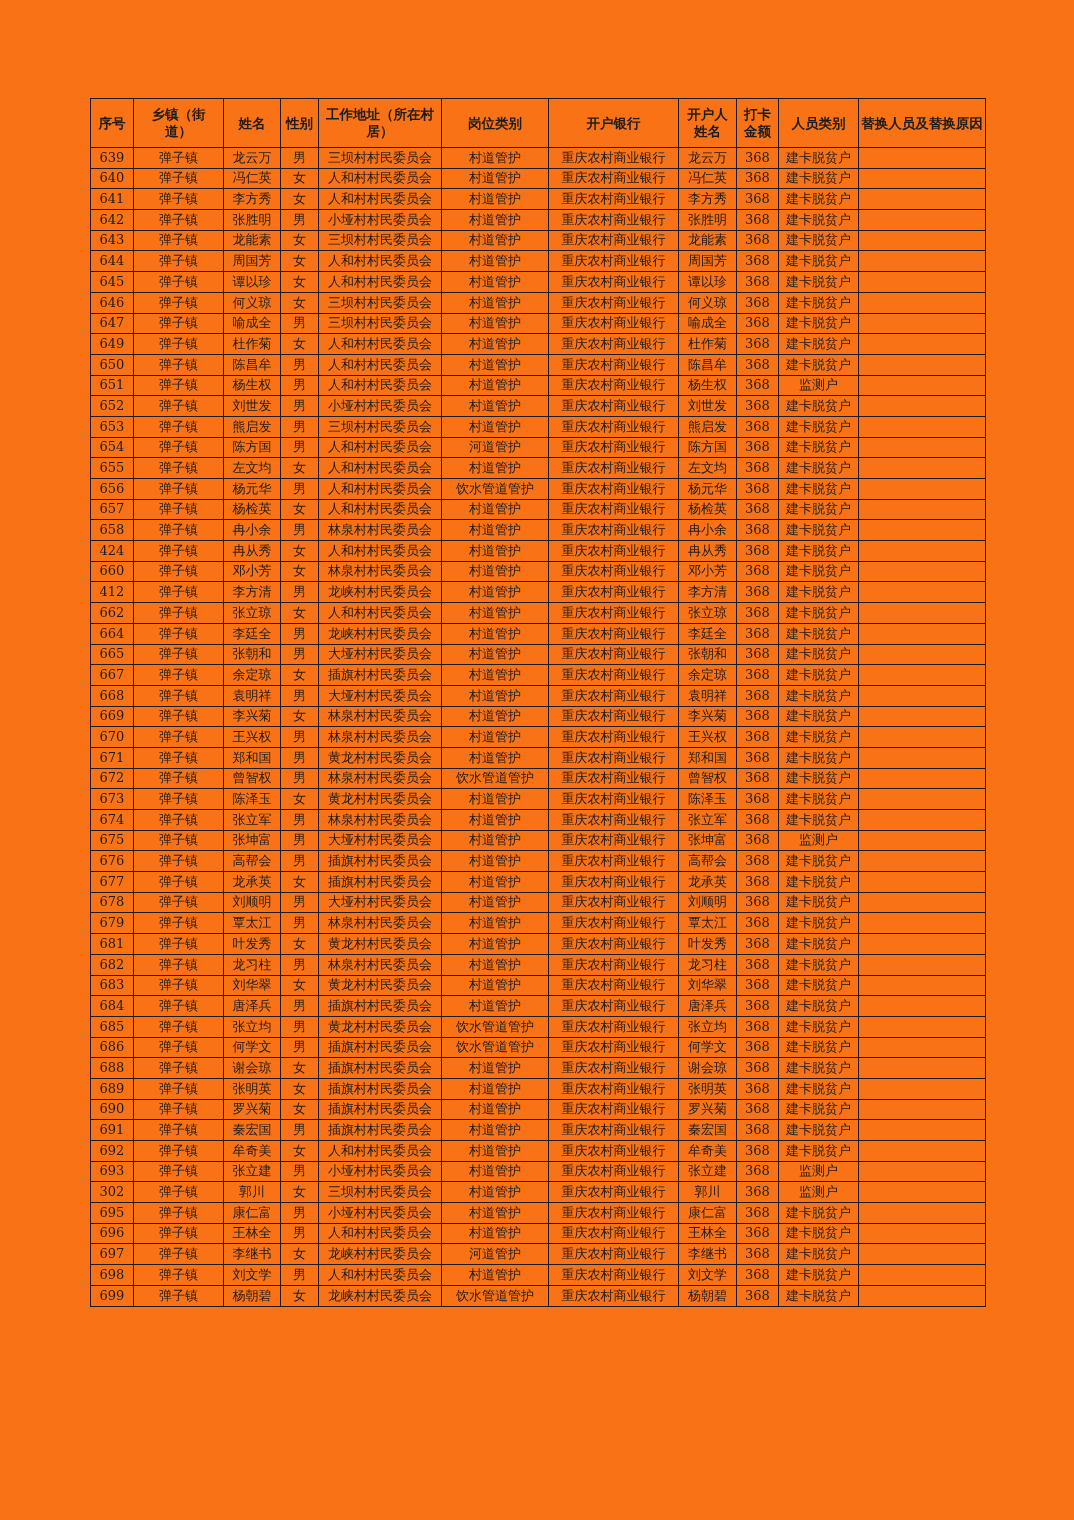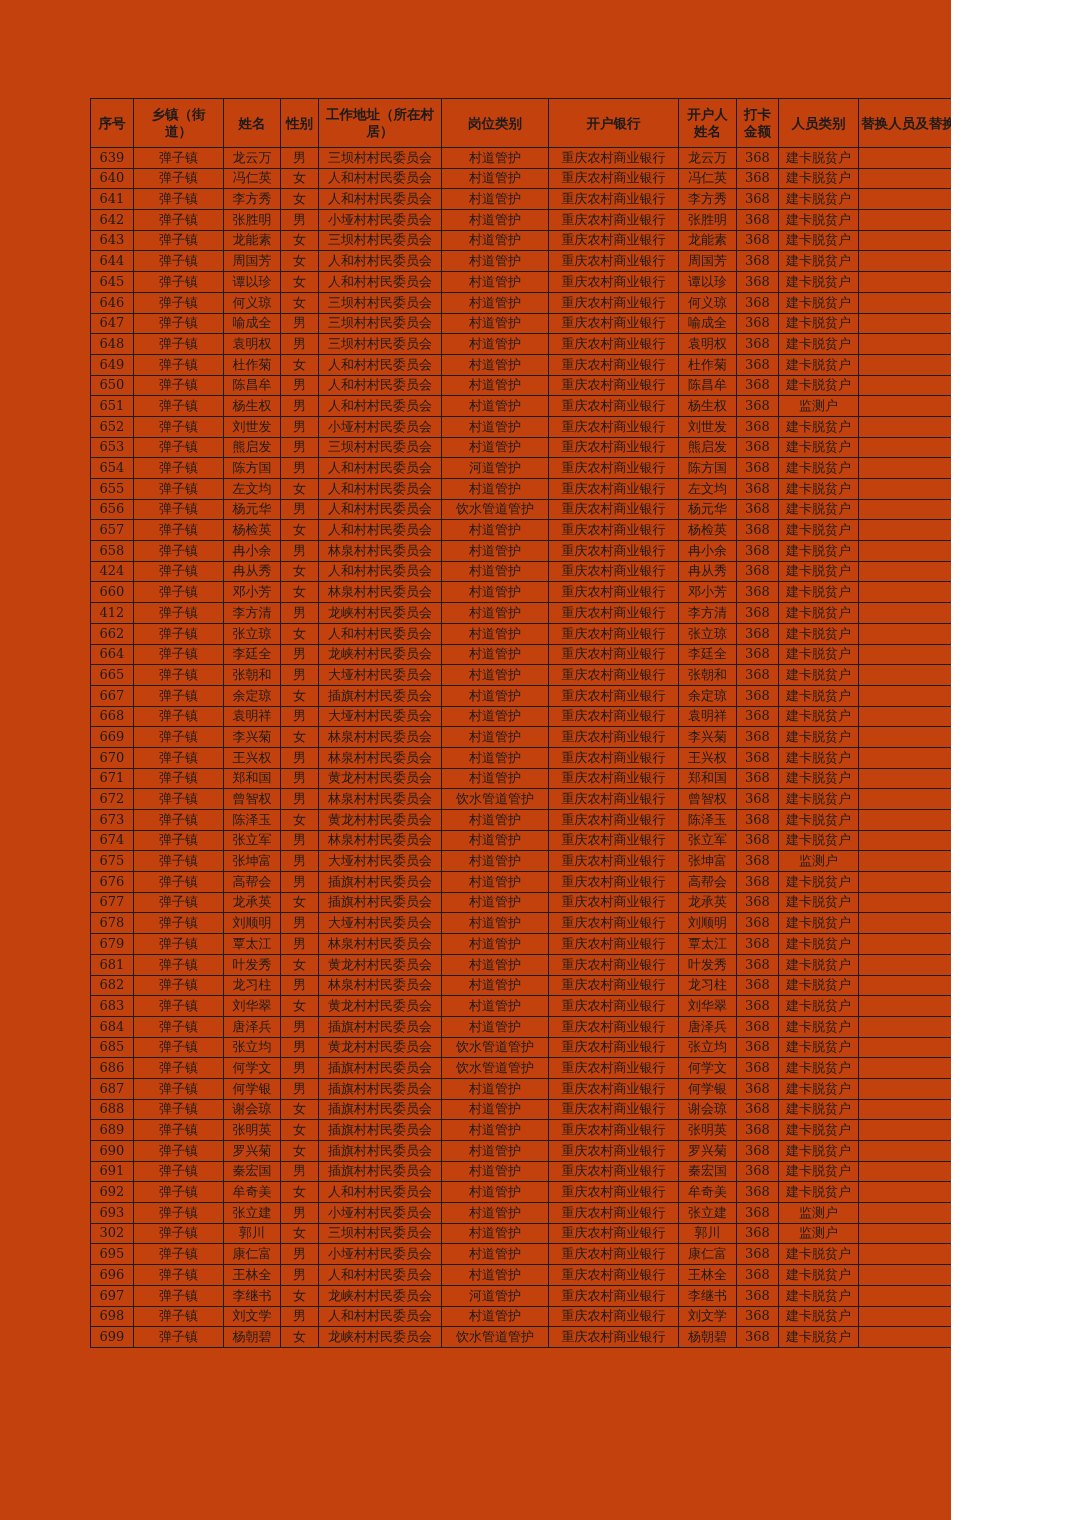--- a/index.html
+++ b/index.html
@@ -2,27 +2,26 @@
 <html><head>
 <meta charset="utf-8">
 <style>
   html, body {
     margin: 0;
     padding: 0;
     background: #ffffff;
   }
   .page {
     position: relative;
-    width: 904px;
+    width: 1074px;
     height: 1520px;
-    background: #c2410c;
+    background: #f97316;
     font-family: "DejaVu Serif", "Liberation Serif", serif;
     color: #1c1c1c;
     overflow: hidden;
-    padding-left: 47px;
   }
   table.roster {
     position: absolute;
     left: 90px;
     top: 98px;
     width: 895px;
     border-collapse: collapse;
     table-layout: fixed;
     font-size: 13px;
   }
@@ -196,33 +195,20 @@
           <td>男</td>
           <td>三坝村村民委员会</td>
           <td>村道管护</td>
           <td>重庆农村商业银行</td>
           <td>喻成全</td>
           <td>368</td>
           <td>建卡脱贫户</td>
           <td></td>
         </tr>
         <tr>
-          <td>648</td>
-          <td>弹子镇</td>
-          <td>袁明权</td>
-          <td>男</td>
-          <td>三坝村村民委员会</td>
-          <td>村道管护</td>
-          <td>重庆农村商业银行</td>
-          <td>袁明权</td>
-          <td>368</td>
-          <td>建卡脱贫户</td>
-          <td></td>
-        </tr>
-        <tr>
           <td>649</td>
           <td>弹子镇</td>
           <td>杜作菊</td>
           <td>女</td>
           <td>人和村村民委员会</td>
           <td>村道管护</td>
           <td>重庆农村商业银行</td>
           <td>杜作菊</td>
           <td>368</td>
           <td>建卡脱贫户</td>
@@ -659,33 +645,20 @@
         </tr>
         <tr>
           <td>686</td>
           <td>弹子镇</td>
           <td>何学文</td>
           <td>男</td>
           <td>插旗村村民委员会</td>
           <td>饮水管道管护</td>
           <td>重庆农村商业银行</td>
           <td>何学文</td>
-          <td>368</td>
-          <td>建卡脱贫户</td>
-          <td></td>
-        </tr>
-        <tr>
-          <td>687</td>
-          <td>弹子镇</td>
-          <td>何学银</td>
-          <td>男</td>
-          <td>插旗村村民委员会</td>
-          <td>村道管护</td>
-          <td>重庆农村商业银行</td>
-          <td>何学银</td>
           <td>368</td>
           <td>建卡脱贫户</td>
           <td></td>
         </tr>
         <tr>
           <td>688</td>
           <td>弹子镇</td>
           <td>谢会琼</td>
           <td>女</td>
           <td>插旗村村民委员会</td>

